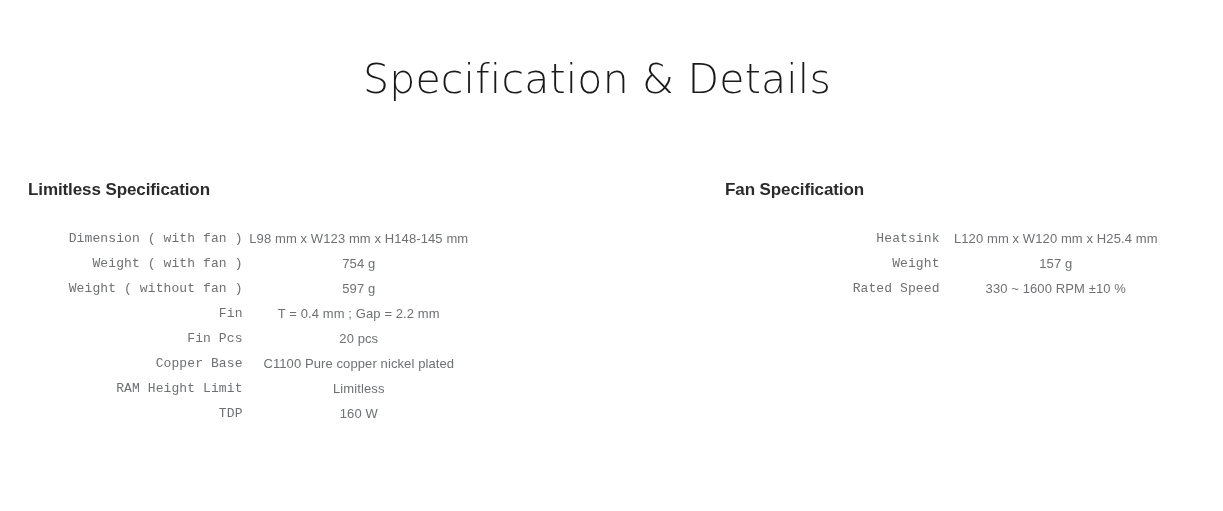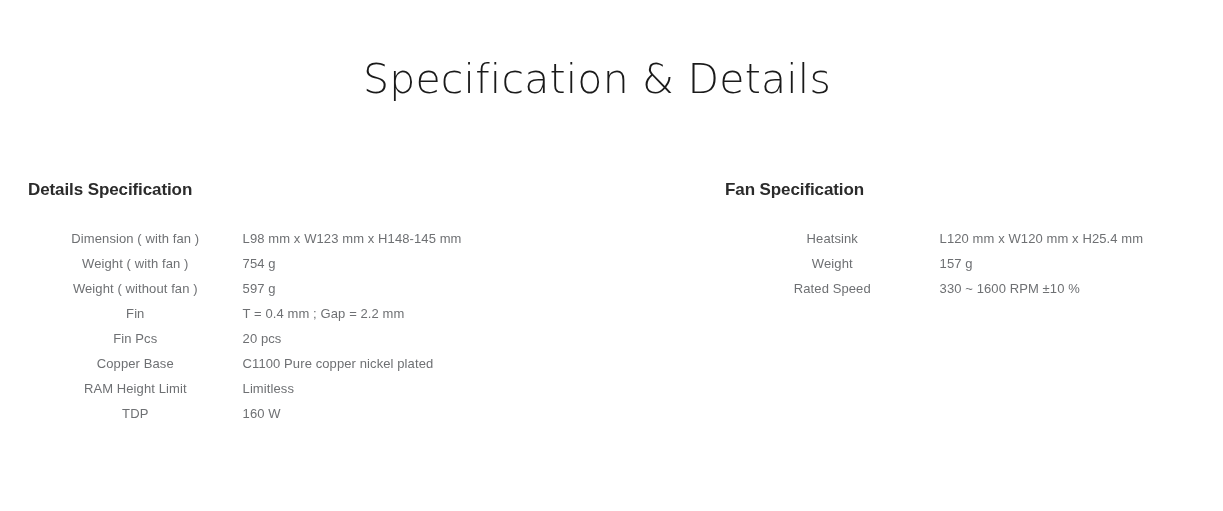--- a/index.html
+++ b/index.html
@@ -76,39 +76,40 @@
     font-size: 13px;
     font-weight: normal;
     color: #6e7073;
     line-height: 25px;
     padding: 0;
     vertical-align: top;
     white-space: nowrap;
     letter-spacing: 0.1px;
   }
   .spec-label {
-    text-align: center;
+    text-align: right;
     width: 48%;
+    font-family: Liberation Mono, monospace;
   }
   .spec-value {
-    text-align: left;
+    text-align: center;
     width: 52%;
   }
 </style>
 </head>
 <body>
 
 <div class="page">
 
   <h1 class="page-title">Specification &amp; Details</h1>
 
   <div class="columns">
 
     <div class="spec-column left">
-      <h2 class="section-title">Details Specification</h2>
+      <h2 class="section-title">Limitless Specification</h2>
       <table class="spec-table">
         <tbody>
           <tr class="spec-row">
             <td class="spec-label">Dimension ( with fan )</td>
             <td class="spec-value">L98 mm x W123 mm x H148-145 mm</td>
           </tr>
           <tr class="spec-row">
             <td class="spec-label">Weight ( with fan )</td>
             <td class="spec-value">754 g</td>
           </tr>

